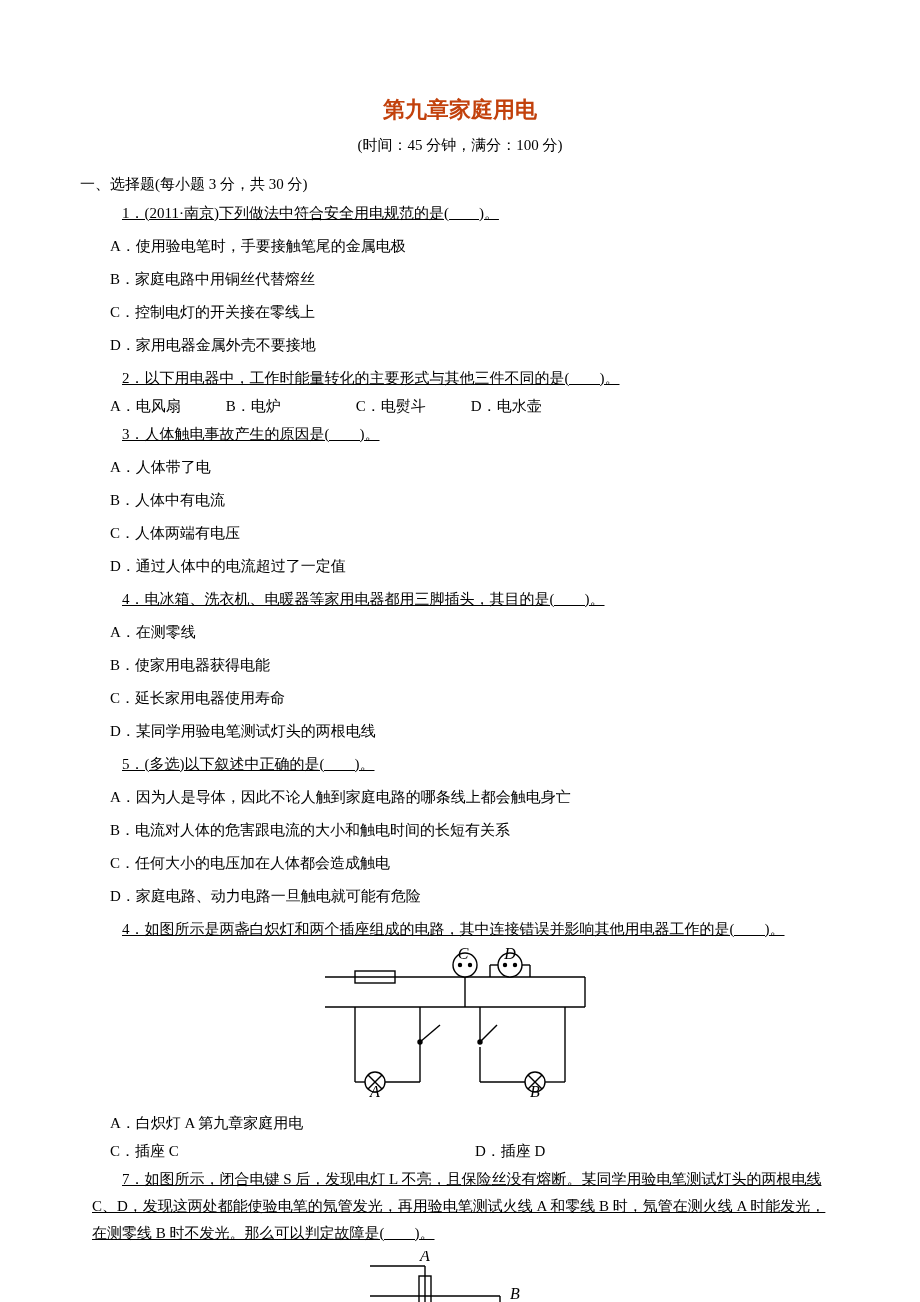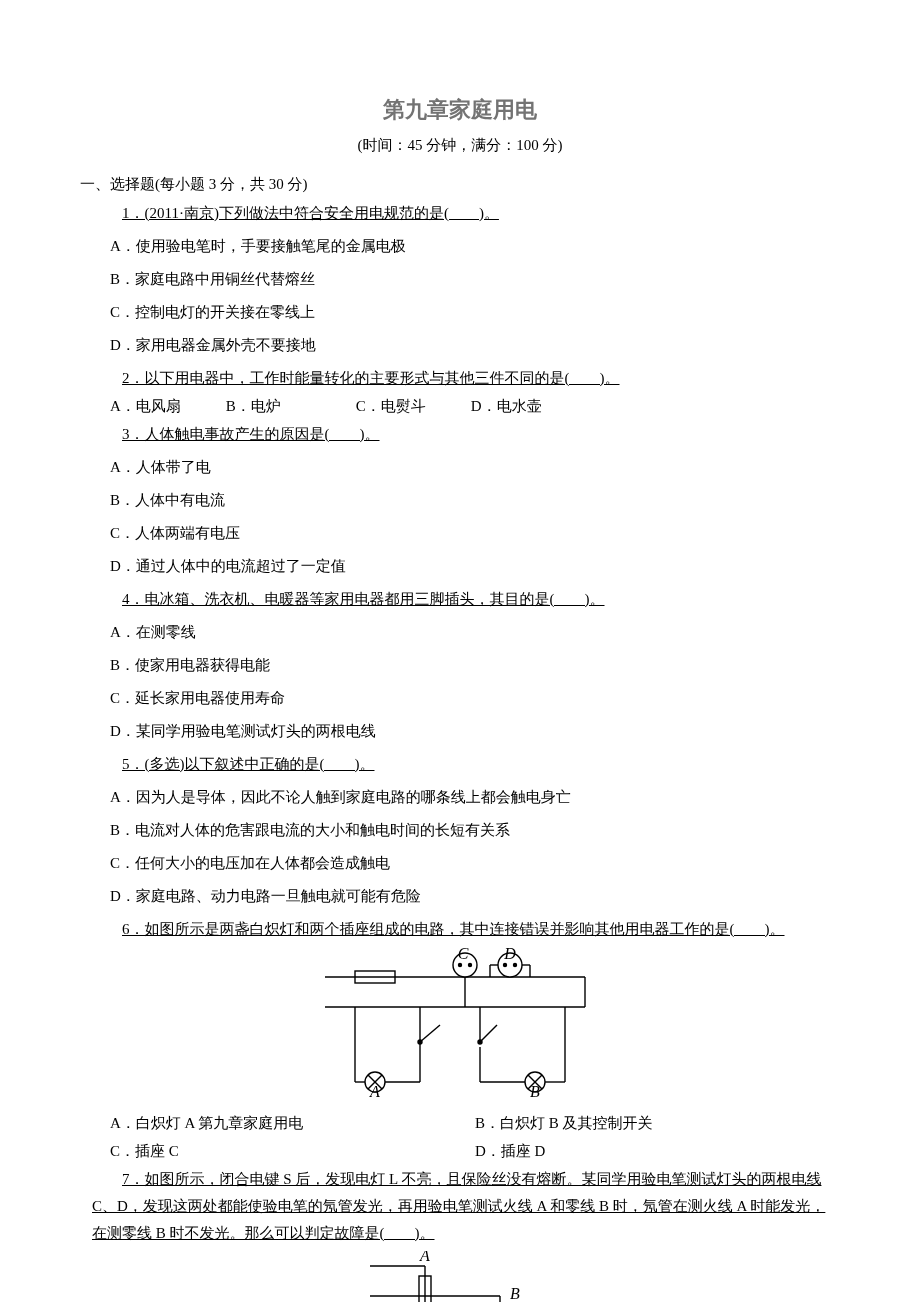--- a/index.html
+++ b/index.html
@@ -12,21 +12,21 @@
       color: #000;
       width: 920px;
       box-sizing: border-box;
       background: #fff;
     }
     .title {
       text-align: center;
       font-family: "SimHei", "黑体", sans-serif;
       font-size: 22px;
       font-weight: bold;
-      color: #737373;
+      color: #c2410c;
       margin-bottom: 2px;
     }
     .subtitle {
       text-align: center;
       font-size: 15px;
       margin-bottom: 12px;
     }
     .section-header {
       margin: 2px 0;
     }
@@ -85,21 +85,21 @@
 <div class="option-line">B．使家用电器获得电能</div>
 <div class="option-line">C．延长家用电器使用寿命</div>
 <div class="option-line">D．某同学用验电笔测试灯头的两根电线</div>
 
 <div class="question">5．(多选)以下叙述中正确的是(　　)。</div>
 <div class="option-line">A．因为人是导体，因此不论人触到家庭电路的哪条线上都会触电身亡</div>
 <div class="option-line">B．电流对人体的危害跟电流的大小和触电时间的长短有关系</div>
 <div class="option-line">C．任何大小的电压加在人体都会造成触电</div>
 <div class="option-line">D．家庭电路、动力电路一旦触电就可能有危险</div>
 
-<div class="question">6．如图所示是两盏白炽灯和两个插座组成的电路，其中连接错误并影响其他用电器工作的是(　　)。</div>
+<div class="question">4．如图所示是两盏白炽灯和两个插座组成的电路，其中连接错误并影响其他用电器工作的是(　　)。</div>
 <div style="text-indent:0"></div>
 
 <div class="figure">
   <svg width="270" height="150" viewBox="0 0 270 150">
     <g stroke="#000" stroke-width="1.4" fill="none">
 
       <line x1="0" y1="30" x2="260" y2="30"></line>
 
       <rect x="30" y="24" width="40" height="12" fill="#fff"></rect>
       <line x1="30" y1="30" x2="70" y2="30"></line>
@@ -149,21 +149,20 @@
       <text x="138" y="0" dy="12" text-anchor="middle">C</text>
       <text x="185" y="0" dy="12" text-anchor="middle">D</text>
       <text x="50" y="150" text-anchor="middle">A</text>
       <text x="210" y="150" text-anchor="middle">B</text>
     </g>
   </svg>
 </div>
 
 <div class="two-col">
   <span>A．白炽灯 A 第九章家庭用电</span>
-  <span>B．白炽灯 B 及其控制开关</span>
 </div>
 <div class="two-col">
   <span>C．插座 C</span>
   <span>D．插座 D</span>
 </div>
 
 <div class="question">7．如图所示，闭合电键 S 后，发现电灯 L 不亮，且保险丝没有熔断。某同学用验电笔测试灯头的两根电线 C、D，发现这两处都能使验电笔的氖管发光，再用验电笔测试火线 A 和零线 B 时，氖管在测火线 A 时能发光，在测零线 B 时不发光。那么可以判定故障是(　　)。</div>
 
 <div class="figure">
   <svg width="180" height="170" viewBox="0 0 180 170">

